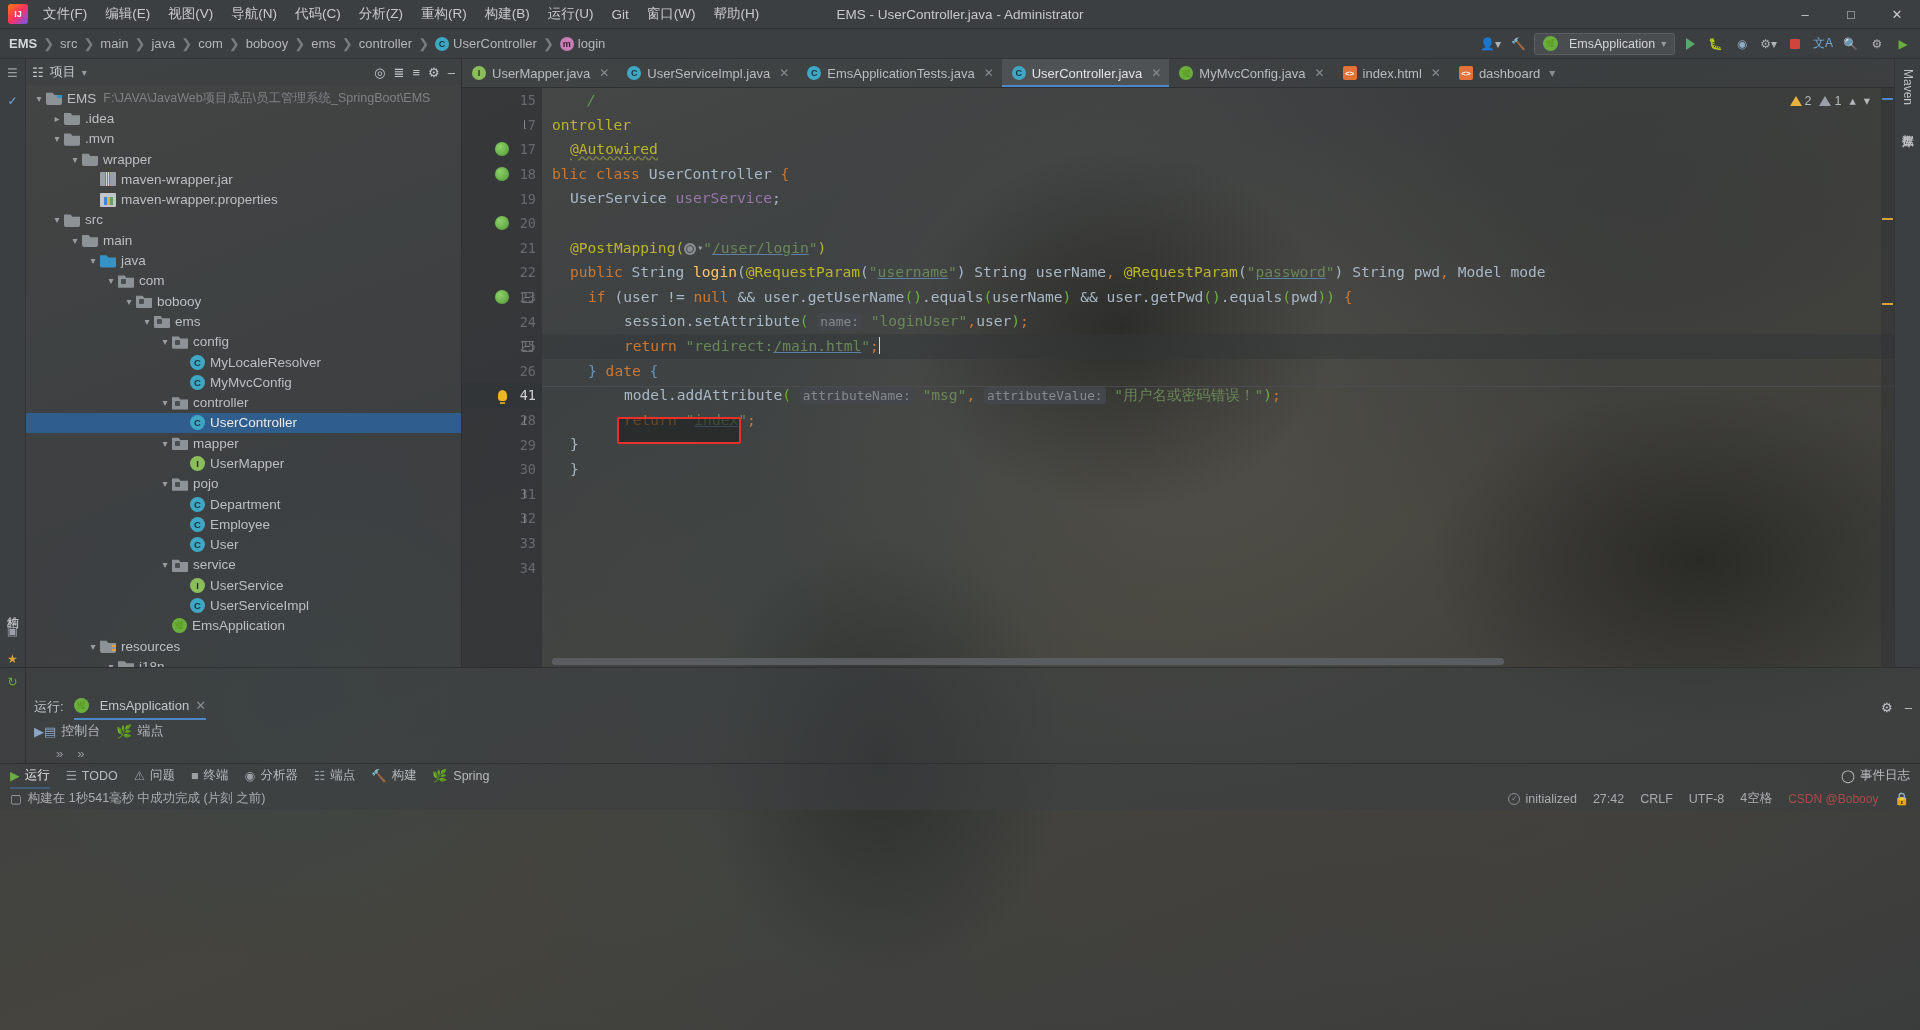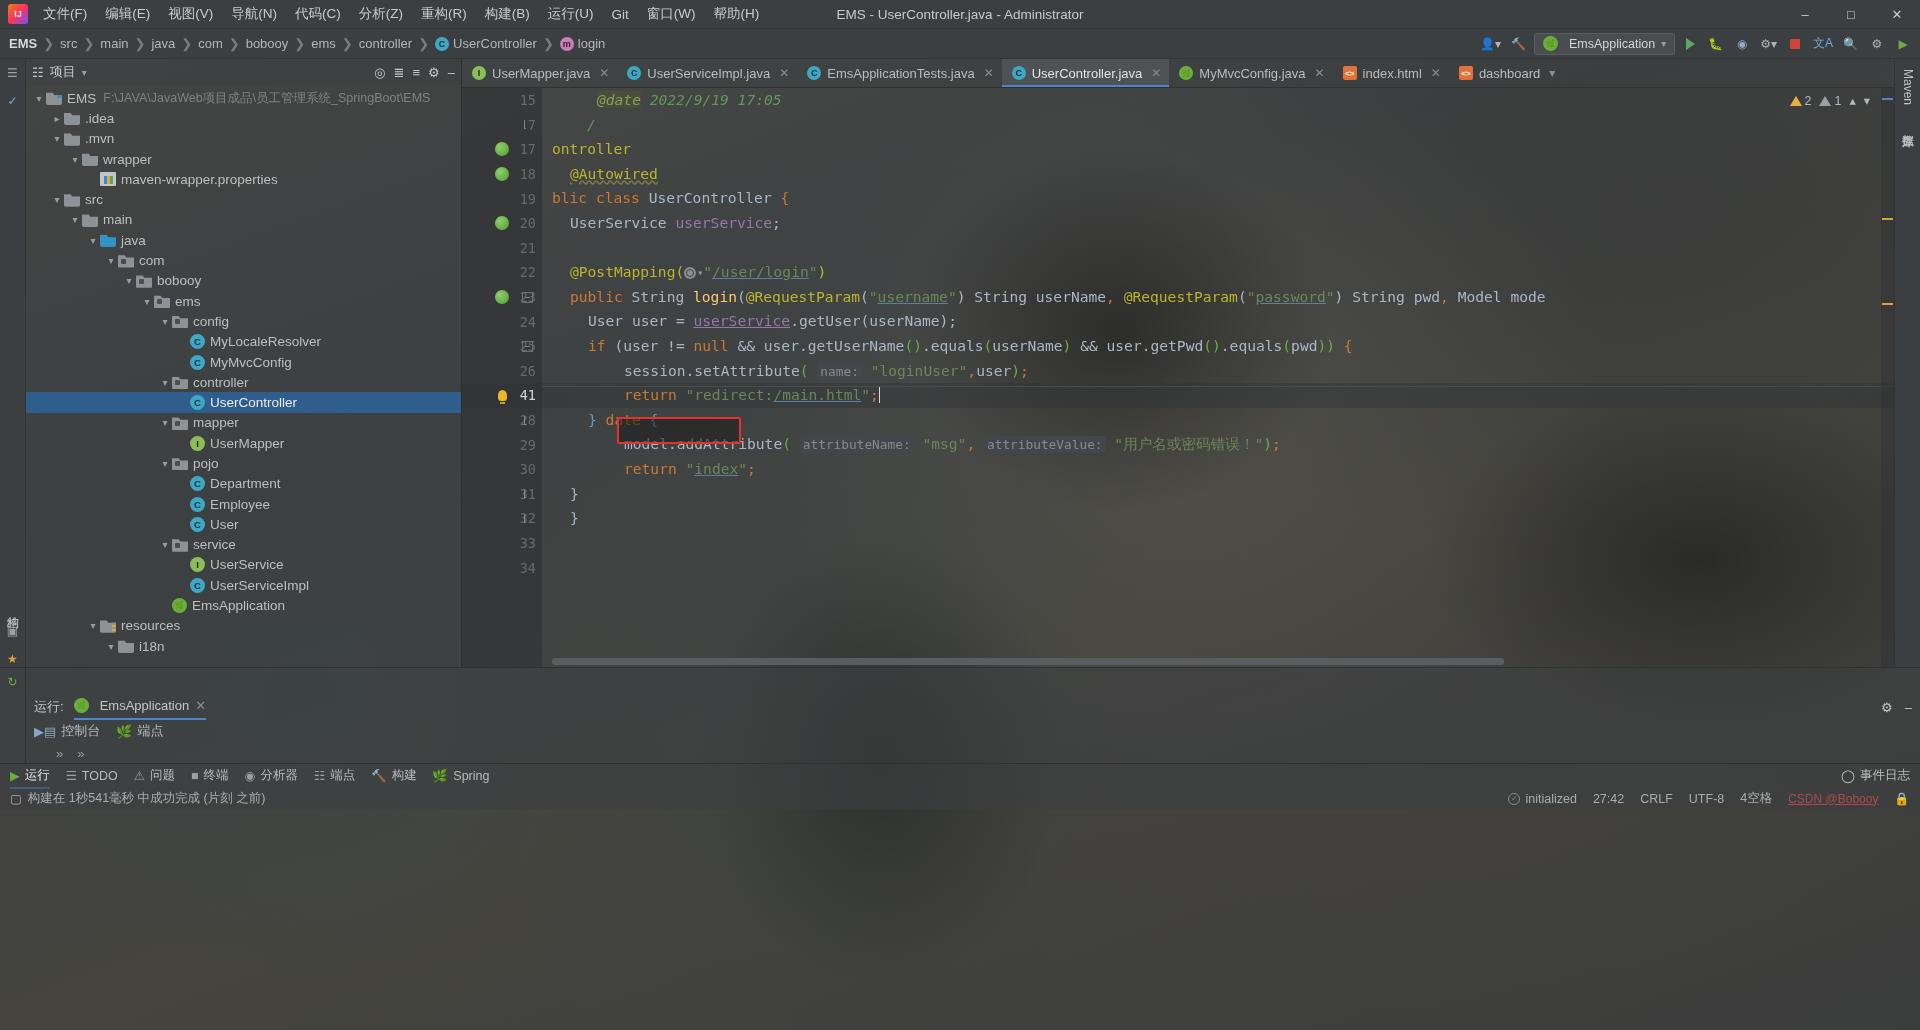--- a/index.html
+++ b/index.html
@@ -296,21 +296,21 @@
   .sitem.active { color:#e0e2e4; position:relative; }
   .sitem.active::after{content:"";position:absolute;left:0;right:0;bottom:-5px;height:2px;background:#4a88c7;}
   .statusstrip .right { margin-left:auto; display:flex; align-items:center; gap:14px;}
   .statusbar {
     position:relative; height: 23px; background: rgba(60,63,65,.6); display:flex; align-items:center;
     padding: 0 10px; font-size:12.5px; color:#a9acaf; z-index:4;
   }
   .statusbar .right { margin-left:auto; display:flex; align-items:center; gap:16px;}
   .ok-circle { width:12px;height:12px;border-radius:50%;border:1.5px solid #8a8d90; display:inline-flex;
     align-items:center;justify-content:center;font-size:8px;color:#8a8d90;}
-  .wm { color:#b04a4a; font-size:12px;text-decoration:underline; }
+  .wm { color:#b04a4a; font-size:12px; }
 </style>
 </head>
 <body>
 
 <div id="app">
   <div class="bgart"></div>
 
   <div class="titlebar">
     <div class="app-logo"></div>
     <div class="menu">
@@ -428,20 +428,25 @@
             <span class="fi folder"></span>
             <span>.mvn</span>
           </div>
           <div class="row" style="padding-left: 42px;">
             <span class="arrow">▾</span>
             <span class="fi folder"></span>
             <span>wrapper</span>
           </div>
           <div class="row" style="padding-left: 60px;">
             <span class="arrow"></span>
+            <span class="fi jar"></span>
+            <span>maven-wrapper.jar</span>
+          </div>
+          <div class="row" style="padding-left: 60px;">
+            <span class="arrow"></span>
             <span class="fi props"></span>
             <span>maven-wrapper.properties</span>
           </div>
           <div class="row" style="padding-left: 24px;">
             <span class="arrow">▾</span>
             <span class="fi folder"></span>
             <span>src</span>
           </div>
           <div class="row" style="padding-left: 42px;">
             <span class="arrow">▾</span>
@@ -675,30 +680,28 @@
             <div class="gline">
               <span>33</span>
             </div>
             <div class="gline">
               <span>34</span>
             </div>
           </div>
         <div class="codepane" id="codepane">
           <div class="sep-line" style="top:298px;"></div>
           <div class="redbox" style="left:75px; top:329px; width:124px; height:27px;"></div>
-        <div class="cline" style="padding-left: 55px;"><span class="cmt-tag">@date</span> <span class="cmt">2022/9/19 17:05</span></div>
             <div class="cline" style="padding-left: 45px;"><span class="cmt">/</span></div>
             <div class="cline" style="padding-left: 10px;"><span class="ann">ontroller</span></div>
             <div class="cline" style="padding-left: 28px;"><span class="ann" style="text-decoration:underline wavy #7a7a4a">@Autowired</span></div>
             <div class="cline" style="padding-left: 10px;"><span class="kw">blic class</span> <span style="color:#a9b7c6">UserController</span> <span class="brace" style="color:#cc7832">{</span></div>
             <div class="cline" style="padding-left: 28px;"><span class="type">UserService</span> <span class="fld">userService</span><span class="punc">;</span></div>
             <div class="cline" style="padding-left: 10px;"></div>
             <div class="cline" style="padding-left: 28px;"><span class="ann">@PostMapping(</span><span class="globe-inlay"><span class="globe"></span><span class="chev">▾</span></span><span class="str">"</span><span class="strlink">/user/login</span><span class="str">"</span><span class="ann">)</span></div>
             <div class="cline" style="padding-left: 28px;"><span class="kw">public</span> <span class="type">String</span> <span class="meth">login</span><span class="punc">(</span><span class="ann">@RequestParam</span><span class="punc">(</span><span class="str">"</span><span class="strlink">username</span><span class="str">"</span><span class="punc">)</span> <span class="type">String</span> userName<span class="kw">,</span> <span class="ann">@RequestParam</span><span class="punc">(</span><span class="str">"</span><span class="strlink">password</span><span class="str">"</span><span class="punc">)</span> <span class="type">String</span> pwd<span class="kw">,</span> <span class="type">Model</span> mode</div>
-            <div class="cline" style="padding-left: 46px;"><span class="type">User</span> user <span class="punc">=</span> <span class="fld" style="text-decoration:underline">userService</span><span class="punc">.</span>getUser<span class="punc">(</span>userName<span class="punc">);</span></div>
             <div class="cline" style="padding-left: 46px;"><span class="kw">if</span> <span class="punc">(</span>user <span class="punc">!=</span> <span class="kw">null</span> <span class="punc">&amp;&amp;</span> user<span class="punc">.</span>getUserName<span class="punc" style="color:#6aaf3e">()</span><span class="punc">.</span>equals<span class="punc" style="color:#6aaf3e">(</span>userName<span class="punc" style="color:#6aaf3e">)</span> <span class="punc">&amp;&amp;</span> user<span class="punc">.</span>getPwd<span class="punc" style="color:#6aaf3e">()</span><span class="punc">.</span>equals<span class="punc" style="color:#6aaf3e">(</span>pwd<span class="punc" style="color:#6aaf3e">))</span> <span class="kw">{</span></div>
             <div class="cline" style="padding-left: 82px;">session<span class="punc">.</span>setAttribute<span class="punc" style="color:#6aaf3e">(</span> <span class="param-hint">name:</span> <span class="str">"loginUser"</span><span class="punc" style="color:#cc7832">,</span>user<span class="punc" style="color:#6aaf3e">)</span><span class="punc" style="color:#cc7832">;</span></div>
             <div class="cline cur" style="padding-left: 82px;"><span class="kw">return</span> <span class="str">"redirect:</span><span class="strlink">/main.html</span><span class="str">"</span><span class="punc" style="color:#cc7832">;</span><span class="cursor"></span></div>
             <div class="cline" style="padding-left: 46px;"><span class="brace" style="color:#6897bb">}</span> <span class="kw">date</span> <span class="brace" style="color:#6897bb">{</span></div>
             <div class="cline" style="padding-left: 82px;">model<span class="punc">.</span>addAttribute<span class="punc" style="color:#6aaf3e">(</span> <span class="param-hint">attributeName:</span> <span class="str">"msg"</span><span class="punc" style="color:#cc7832">,</span> <span class="param-hint">attributeValue:</span> <span class="chn">"用户名或密码错误！"</span><span class="punc" style="color:#6aaf3e">)</span><span class="punc" style="color:#cc7832">;</span></div>
             <div class="cline" style="padding-left: 82px;"><span class="kw">return</span> <span class="str">"</span><span class="strlink">index</span><span class="str">"</span><span class="punc" style="color:#cc7832">;</span></div>
             <div class="cline" style="padding-left: 28px;"><span class="brace">}</span></div>
             <div class="cline" style="padding-left: 28px;"><span class="brace">}</span></div>
             <div class="cline" style="padding-left: 10px;"></div>
             <div class="cline" style="padding-left: 10px;"></div>

